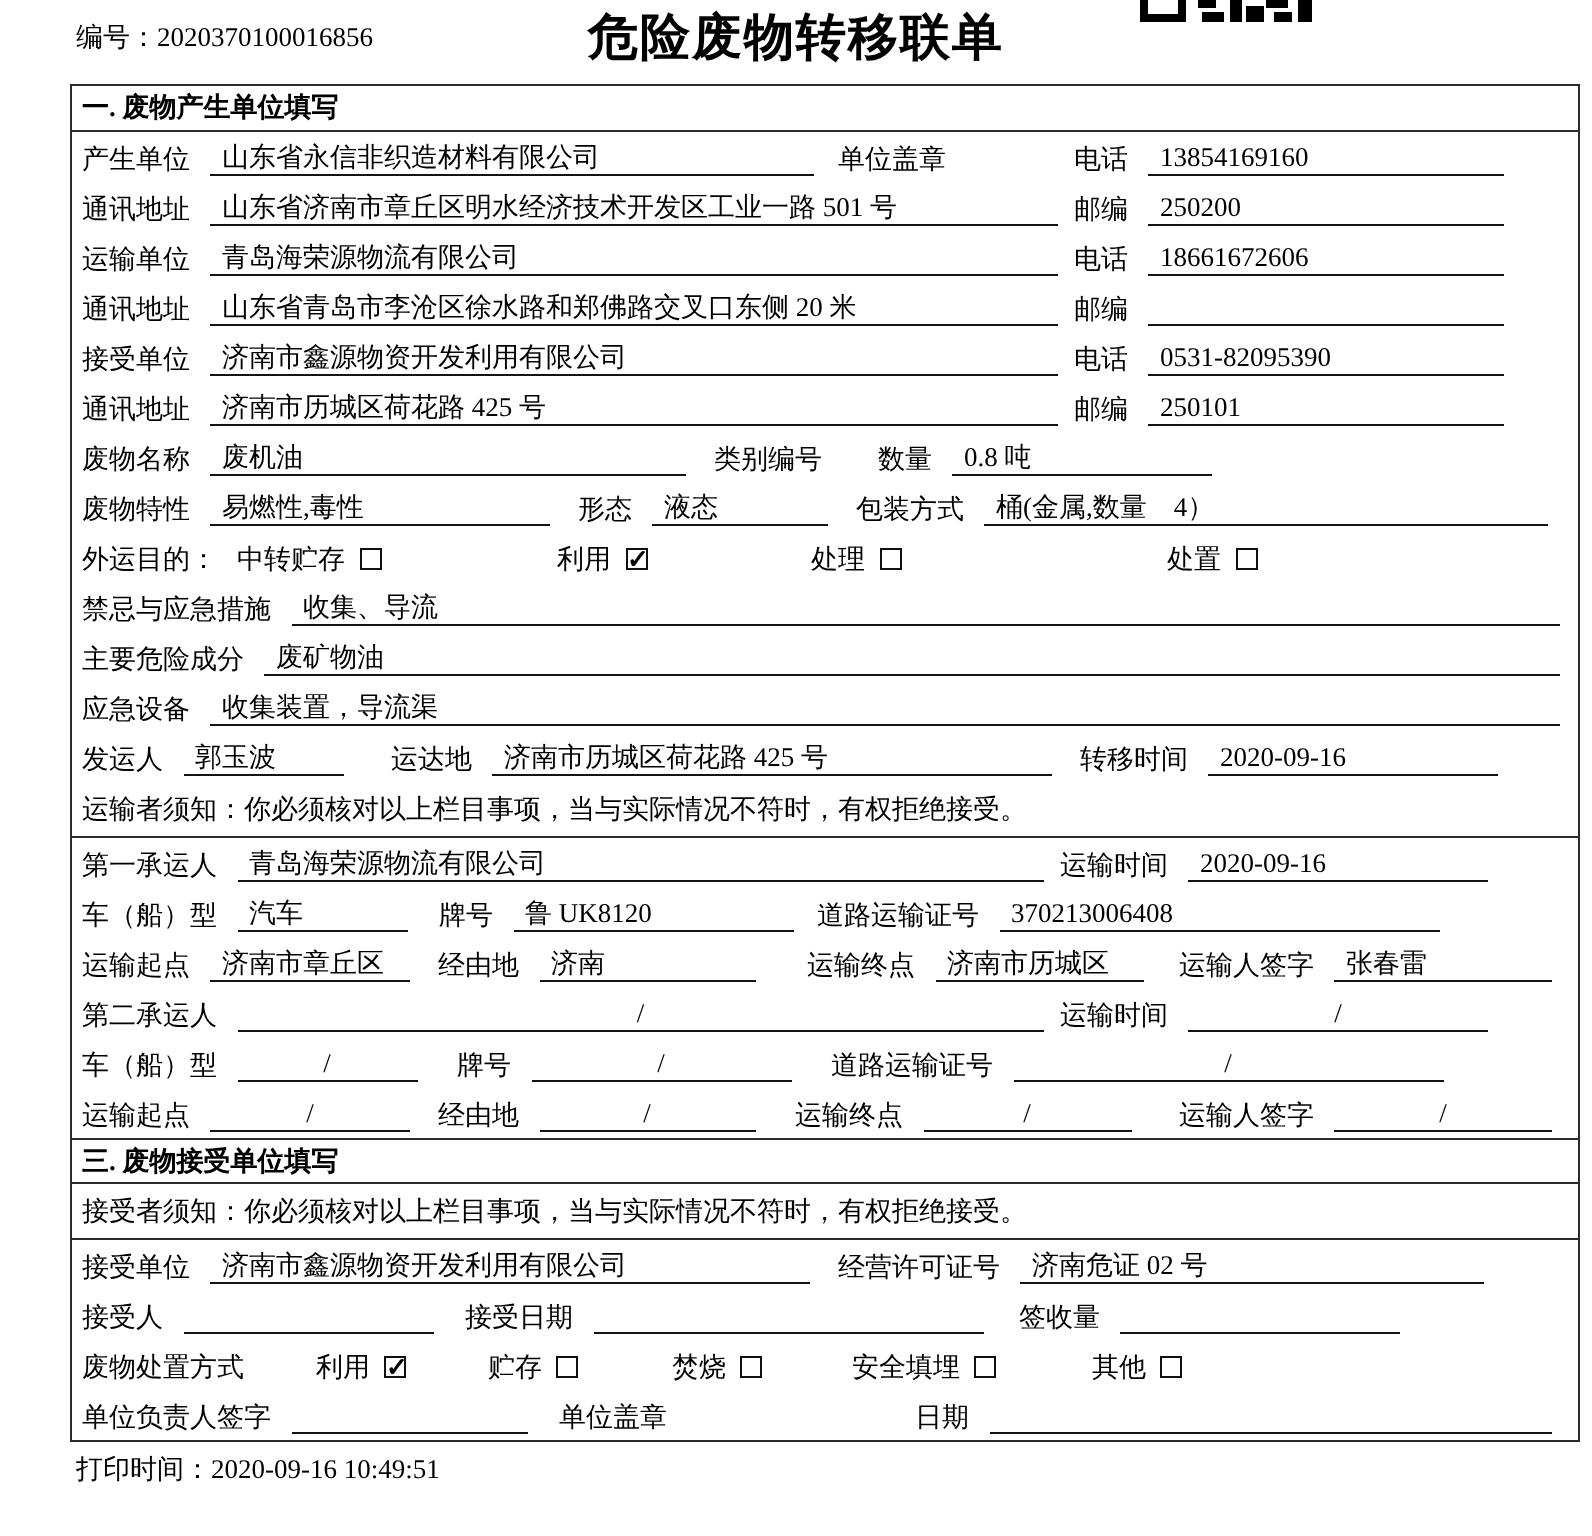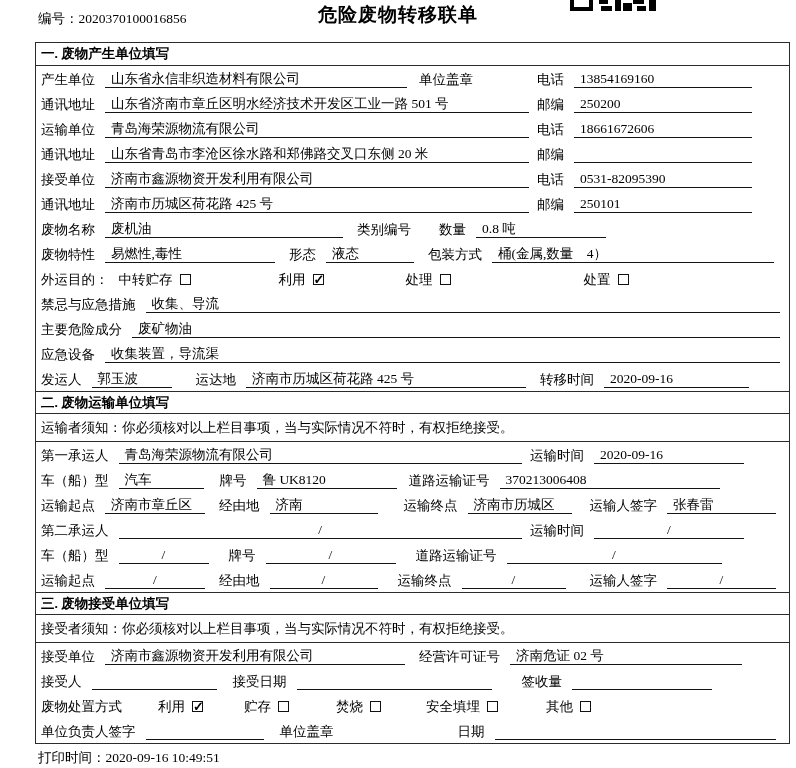--- a/index.html
+++ b/index.html
@@ -9,21 +9,21 @@
     width:796px; height:768px;
     background:#ffffff;
     font-family:"Liberation Serif","DejaVu Serif",serif;
     color:#000;
     font-size:13.5px;
     overflow:hidden;
   }
   
   .doc-header { position:relative; height:42px; }
   .doc-number { position:absolute; left:38px; top:10px; font-size:13.5px; white-space:nowrap; }
-  .doc-title { position:absolute; left:0; right:0; top:2px; text-align:center; font-size:19px; font-weight:bold; letter-spacing:1px; }
+  .doc-title { position:absolute; left:0; right:0; top:2px; text-align:center; font-size:25px; font-weight:bold; letter-spacing:1px; }
   .qr-fragment { position:absolute; left:570px; top:0; width:86px; height:11px; }
   
   .form-box {
     margin-left:35px;
     width:755px;
     border:1.5px solid #2b2b2b;
     background:#fff;
   }
   .sec-title {
     height:23px; line-height:22px;
@@ -216,21 +216,20 @@
 
     <div class="row">
       <span class="lbl">发运人</span>
       <span class="u" style="width:80px;">郭玉波</span>
       <span class="lbl" style="margin-left:24px;">运达地</span>
       <span class="u" style="width:280px;">济南市历城区荷花路 425 号</span>
       <span class="lbl" style="margin-left:14px;">转移时间</span>
       <span class="u" style="width:145px;">2020-09-16</span>
     </div>
 
-    <div class="sec-title mid">二. 废物运输单位填写</div>
     <div class="notice-row">运输者须知：你必须核对以上栏目事项，当与实际情况不符时，有权拒绝接受。</div>
 
     <div class="row">
       <span class="lbl">第一承运人</span>
       <span class="u fill" style="margin-right:8px;">青岛海荣源物流有限公司</span>
       <span class="rb" style="margin-left:0;">
         <span class="lbl">运输时间</span>
         <span class="u" style="width:150px;margin-right:40px;">2020-09-16</span>
       </span>
     </div>
@@ -292,21 +291,21 @@
       <span class="u" style="width:300px;">济南市鑫源物资开发利用有限公司</span>
       <span class="lbl" style="margin-left:14px;">经营许可证号</span>
       <span class="u" style="width:232px;">济南危证 02 号</span>
     </div>
 
     <div class="row">
       <span class="lbl">接受人</span>
       <span class="u" style="width:125px;"></span>
       <span class="lbl" style="margin-left:16px;">接受日期</span>
       <span class="u" style="width:195px;"></span>
-      <span class="lbl" style="margin-left:30px;">签收量</span>
+      <span class="lbl" style="margin-left:18px;">签收量</span>
       <span class="u" style="width:140px;"></span>
     </div>
 
     <div class="row">
       <span class="lbl" style="margin-right:36px;">废物处置方式</span>
       <span class="opt" style="width:86px;">
         <span>利用</span>
         <span class="cb checked"></span>
       </span>
       <span class="opt" style="width:92px;align-items:center;">

